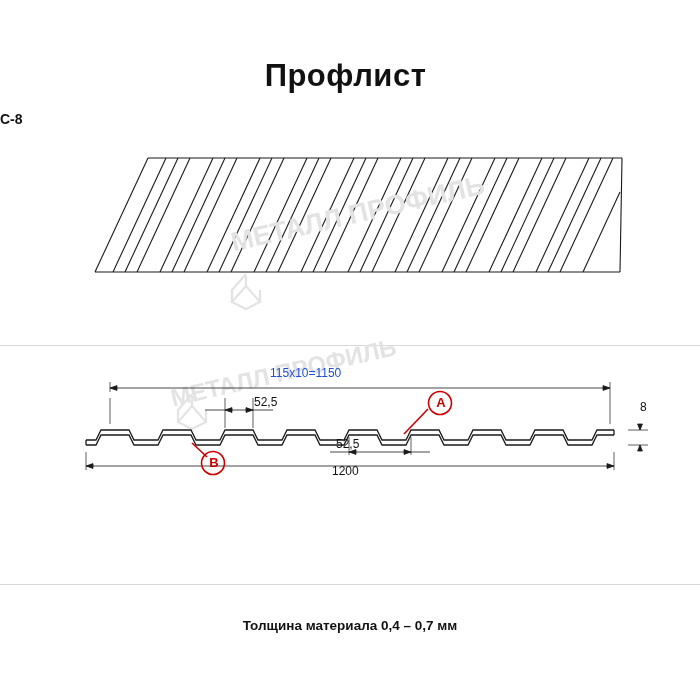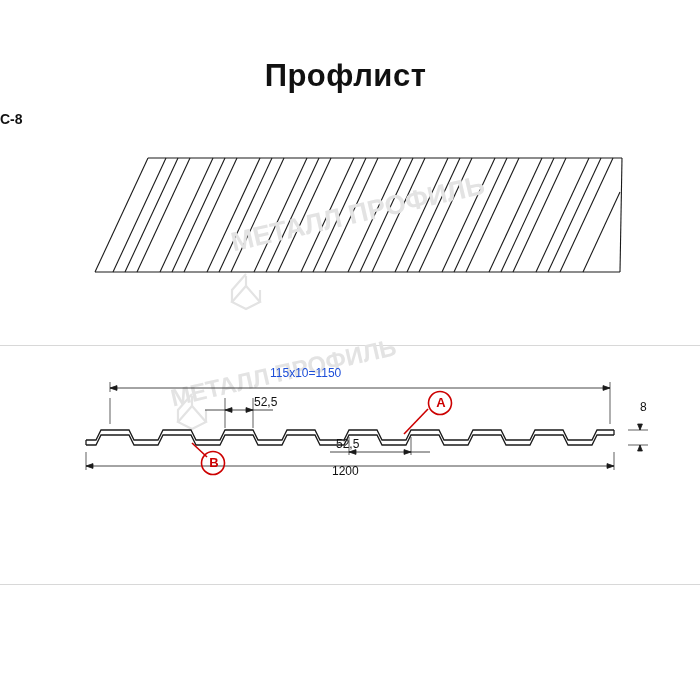--- a/index.html
+++ b/index.html
@@ -245,14 +245,15 @@
 
   <div style="position:absolute;left:270px;top:366px;font-size:12px;color:#1d4ed8;">115х10=1150</div>
   <div style="position:absolute;left:254px;top:395px;font-size:12px;color:#111;">52,5</div>
   <div style="position:absolute;left:336px;top:437px;font-size:12px;color:#111;">52,5</div>
   <div style="position:absolute;left:332px;top:464px;font-size:12px;color:#111;text-align:center;">1200</div>
   <div style="position:absolute;left:640px;top:400px;font-size:12px;color:#111;">8</div>
 
   <div style="position:absolute;left:435px;top:395px;width:12px;text-align:center;font-size:13px;font-weight:bold;color:#cc0000;">A</div>
   <div style="position:absolute;left:208px;top:455px;width:12px;text-align:center;font-size:13px;font-weight:bold;color:#cc0000;">B</div>
 
+  <div class="footer-note">Толщина материала 0,4 – 0,7 мм</div>
 
 </div>
 
 </body></html>

